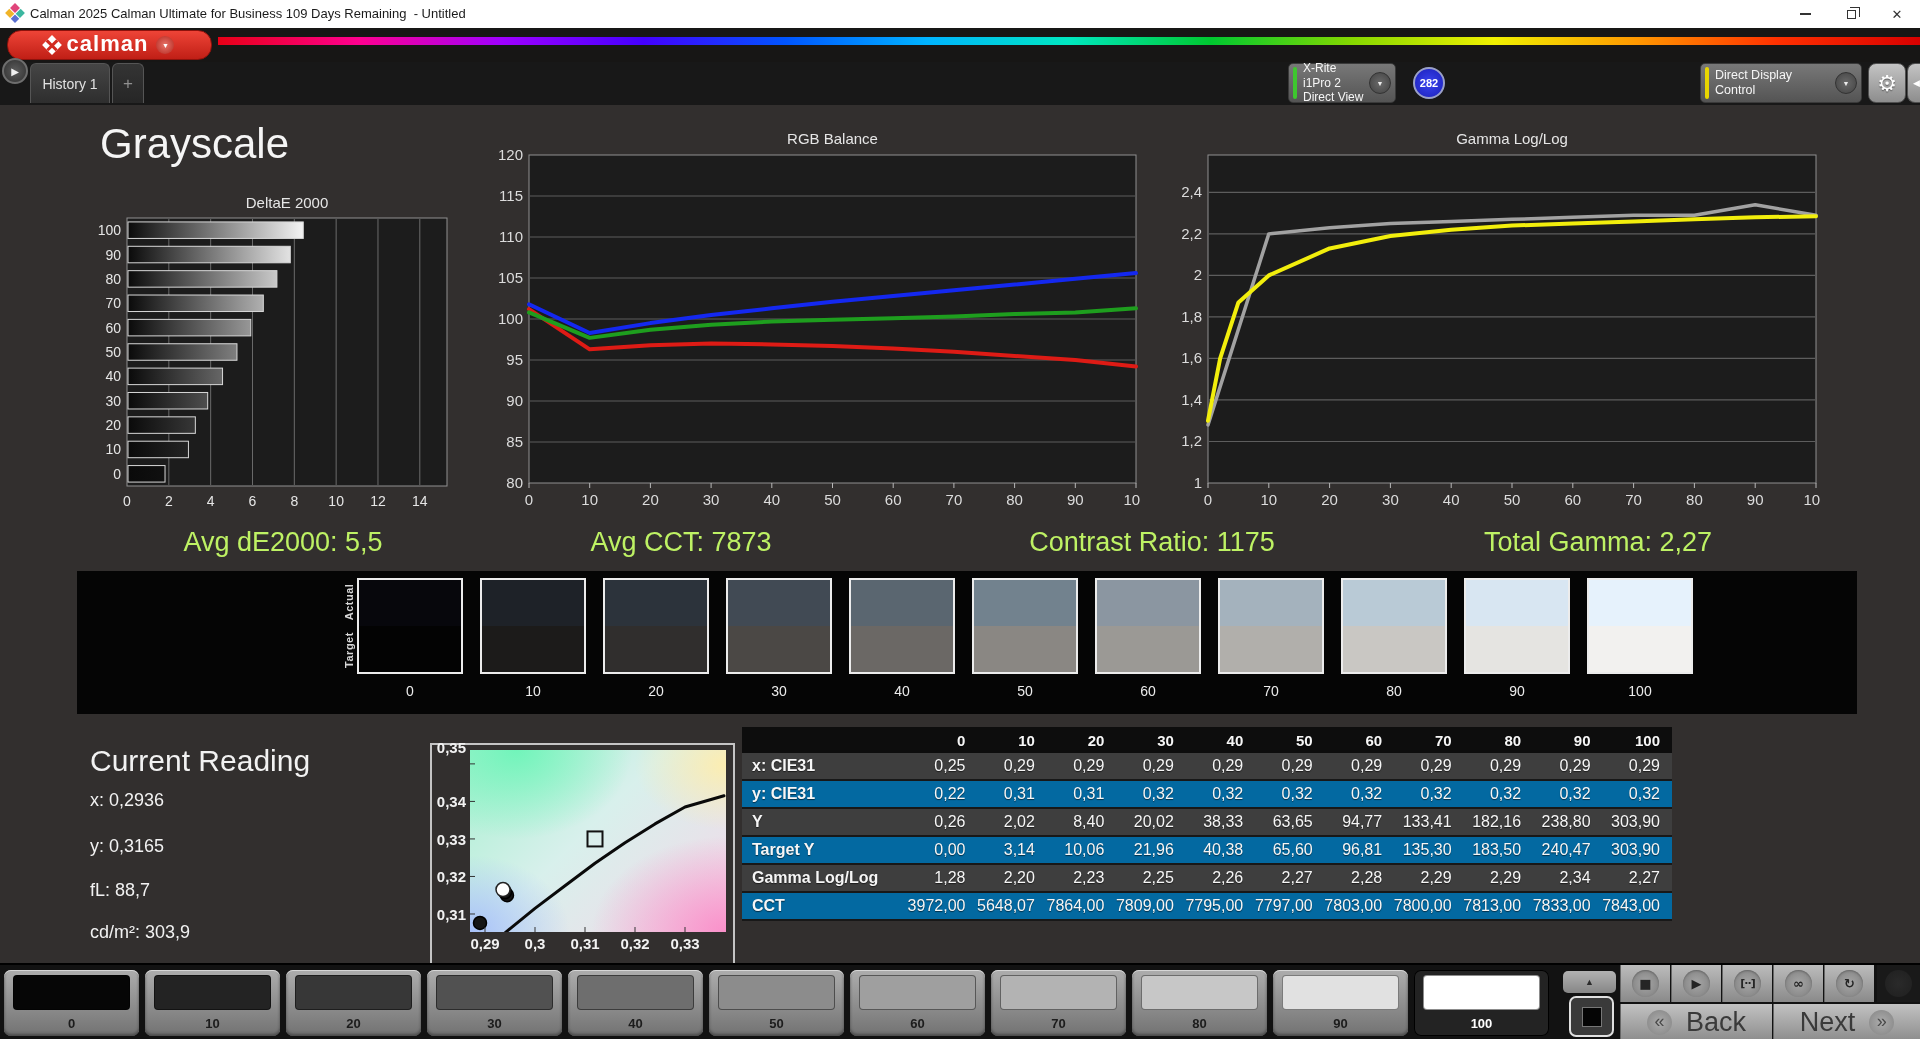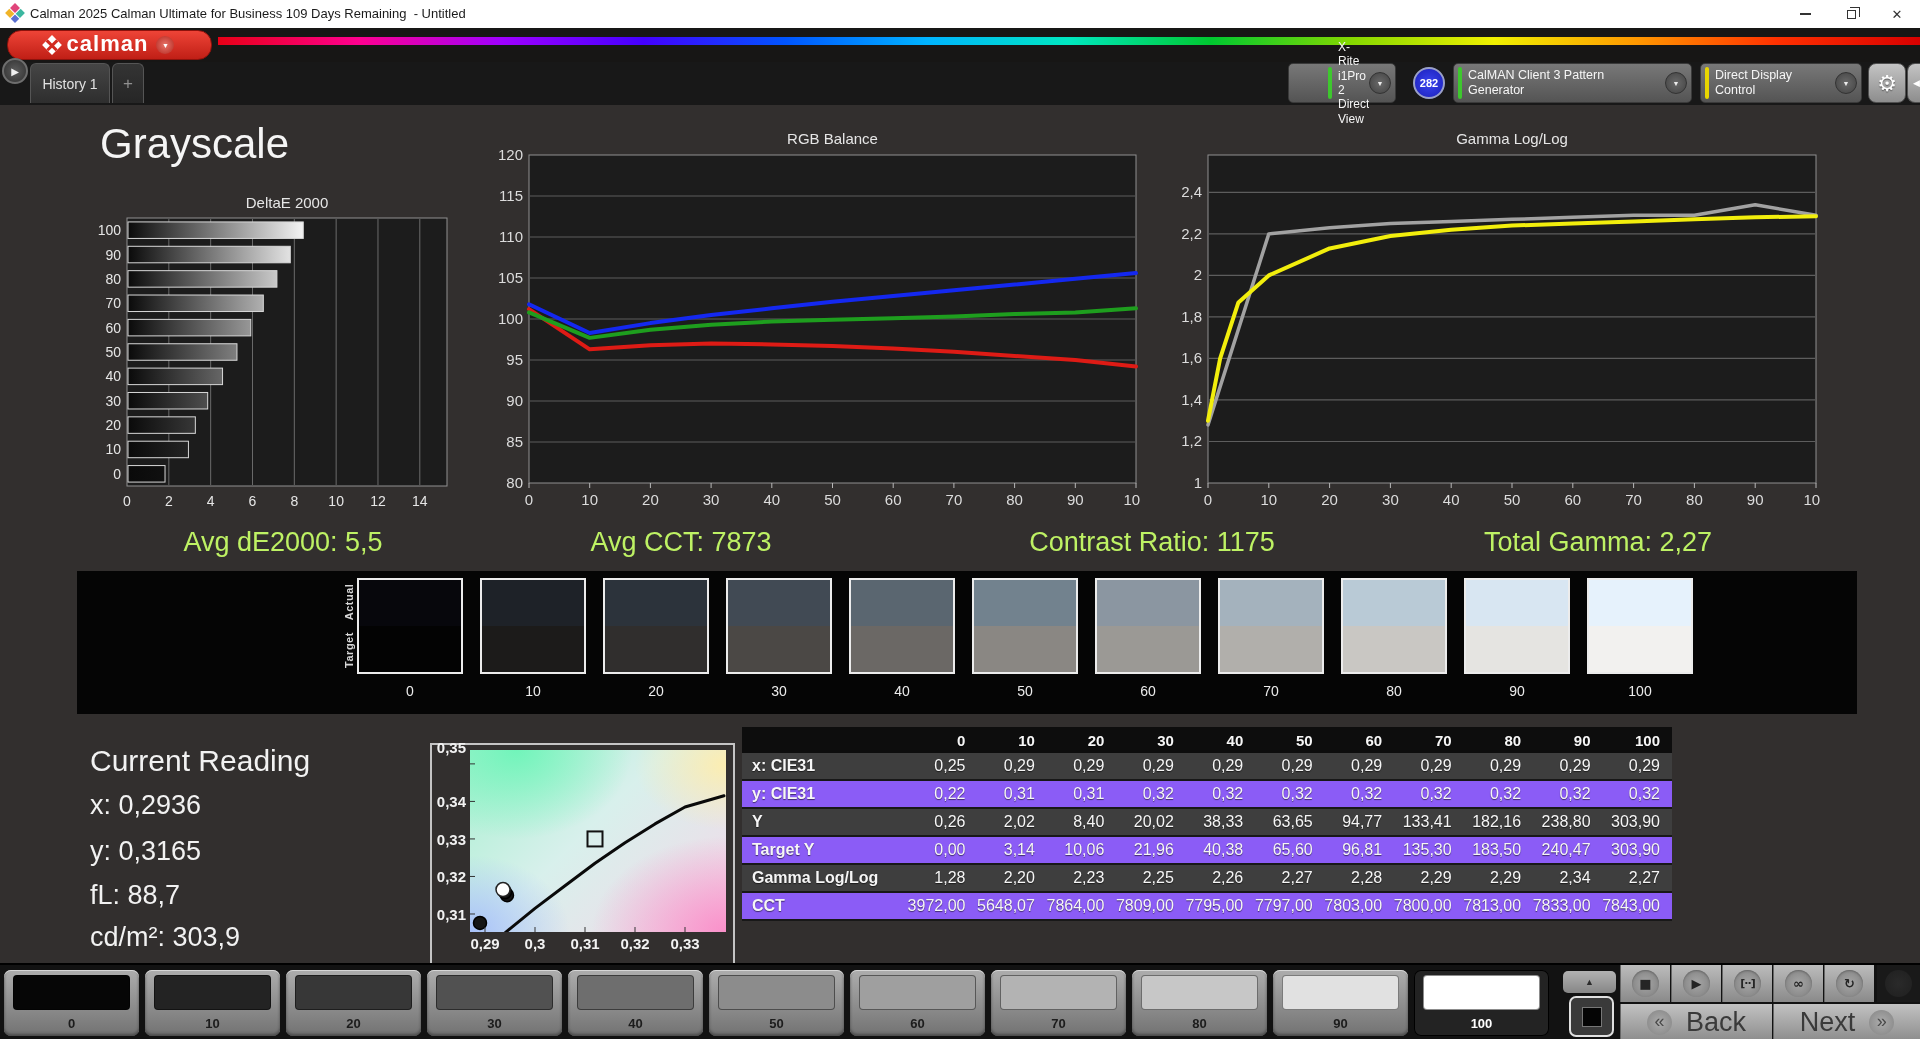--- a/index.html
+++ b/index.html
@@ -64,42 +64,42 @@
   
   .swatch-band { position:absolute; left:77px; top:571px; width:1780px; height:143px; background:#050505; }
   .vlabel { position:absolute; transform:translate(-50%,-50%) rotate(-90deg); font-size:11px; font-weight:bold; color:#d6d6d6; letter-spacing:.5px; white-space:nowrap; }
   .swatch { position:absolute; top:7px; width:106px; height:96px; border:2px solid #ececec; }
   .swatch .half { position:absolute; left:0; width:100%; height:50%; }
   .swatch .half.a { top:0; } .swatch .half.t { top:50%; }
   .swatch-num { position:absolute; top:112px; width:106px; text-align:center; font-size:14px; color:#ececec; }
 
   
   .cur-title { position:absolute; left:90px; top:744px; font-size:30px; color:#f2f2f2; }
-  .cur-line { position:absolute; left:90px; font-size:27px; color:#f2f2f2; }
+  .cur-line { position:absolute; left:90px; font-size:18px; color:#f2f2f2; }
 
   
   .cie-panel { position:absolute; left:430px; top:743px; width:305px; height:222px; border:2px solid #c4c4c4; background:#322f2e; }
   .cie-plot { position:absolute; left:38px; top:5px; width:256px; height:182px; overflow:hidden;
     background:
       radial-gradient(ellipse 65% 70% at 18% 0%, rgba(110,245,185,.95), rgba(110,245,185,0) 70%),
       radial-gradient(ellipse 55% 55% at 100% 8%, rgba(255,238,170,.9), rgba(255,238,170,0) 65%),
       radial-gradient(ellipse 75% 75% at 100% 100%, rgba(250,140,200,.95), rgba(250,140,200,0) 70%),
       radial-gradient(ellipse 60% 65% at 0% 100%, rgba(165,190,250,.95), rgba(165,190,250,0) 65%),
       linear-gradient(135deg,#a8f0d0 0%,#d8f0ec 45%,#f4d8e8 100%); }
   .cie-plot svg { position:absolute; inset:0; }
   .cie-xlab { position:absolute; top:190px; transform:translateX(-50%); font-size:15px; font-weight:bold; color:#f2f2f2; }
   .cie-ylab { position:absolute; width:34px; text-align:right; transform:translateY(-50%); font-size:15px; font-weight:bold; color:#f2f2f2; }
 
   
   .gs-table { position:absolute; left:742px; top:727px; width:930px; }
   .trow { display:grid; grid-template-columns:166px repeat(11, 1fr); }
   .trow.head { height:26px; background:#0d0d0d; }
   .trow.body { height:28px; }
   .trow.dark { background:#3e3e3e; }
-  .trow.light { background:#8b5cf6; }
+  .trow.light { background:#0369a1; }
   .tcell { display:flex; align-items:center; justify-content:flex-end; padding-right:12px; font-size:16px; color:#f6f6f6;
     border-bottom:2px solid #181818; text-shadow:0 1px 1px rgba(0,0,0,.55); white-space:nowrap; overflow:hidden; }
   .tcell.lab { justify-content:flex-start; padding-left:10px; font-weight:bold; }
   .trow.head .tcell { font-weight:bold; font-size:15px; border-bottom:none; }
 
   
   .bottom-bar { position:absolute; left:0; top:963px; width:1920px; height:76px; background:#121212; border-top:2px solid #000; }
   .patch-btn { position:absolute; top:5px; width:135px; height:66px; border-radius:7px; background:linear-gradient(#adadad,#727272);
     box-shadow:inset 0 1px 0 #d6d6d6, inset 0 -2px 3px #4a4a4a; }
   .patch-btn .patch { position:absolute; left:9px; right:9px; top:5px; height:35px; border-radius:4px; border:1px solid rgba(0,0,0,.45); }
@@ -159,36 +159,31 @@
 
   <div class="tab-row">
     <div class="tab-scroll-btn">▶</div>
     <div class="tab history">
         <span>History 1</span>
       </div>
     <div class="tab addtab">
         <span>+</span>
       </div>
 
-    <div class="drop" style="left:1288px;width:108px;padding-left:35px;">
+    <div class="drop" style="left:1288px;width:108px;">
       <span class="accent" style="background:#3ec72e"></span>
       <span class="drop-text">
         <span>X-Rite i1Pro 2</span><br>
         <span>Direct View</span>
       </span>
       <span class="chev">▼</span>
     </div>
     <div class="badge" style="left:1413px;">
         <span>282</span>
       </div>
-    <div class="drop" style="left:1453px;width:239px;">
-      <span class="accent" style="background:#3ec72e"></span>
-      <span class="drop-text" style="font-size:12.5px">CalMAN Client 3 Pattern Generator</span>
-      <span class="chev">▼</span>
-    </div>
     <div class="drop" style="left:1700px;width:162px;">
       <span class="accent" style="background:#e8d500"></span>
       <span class="drop-text" style="font-size:12.5px">Direct Display Control</span>
       <span class="chev">▼</span>
     </div>
     <div class="gear-btn" style="left:1868px;">
         <span class="gear-icon">⚙</span>
       </div>
     <div class="collapse-btn">
         <span>◀</span>

